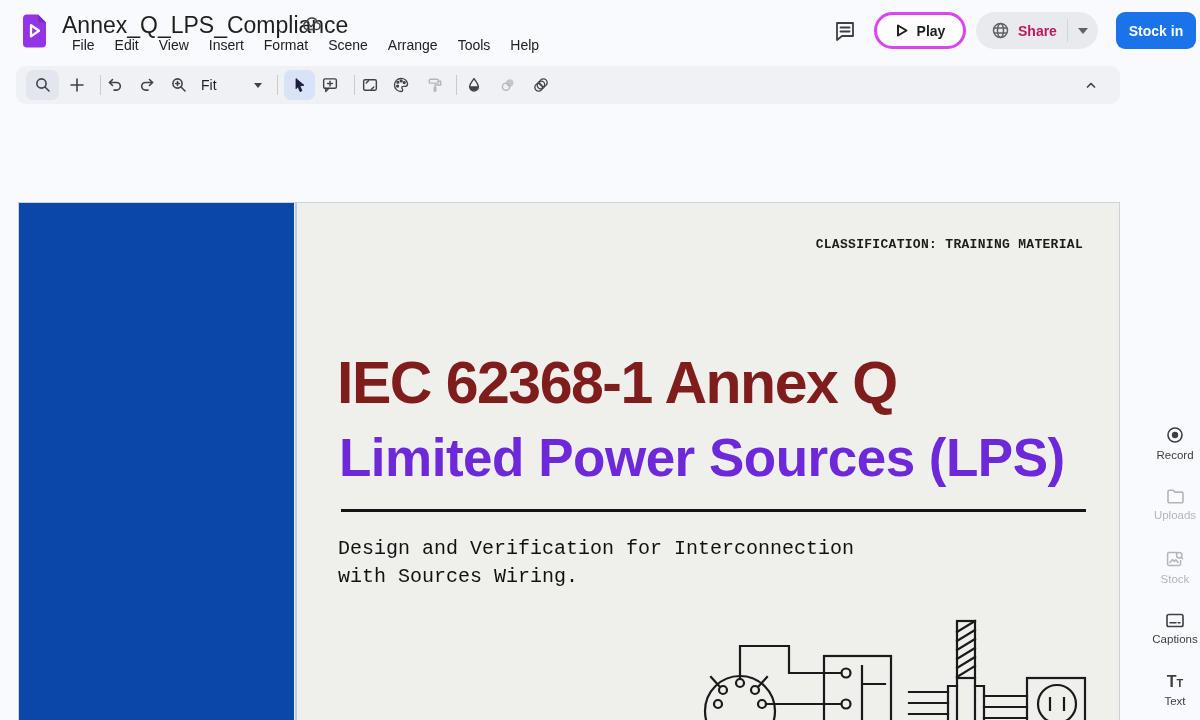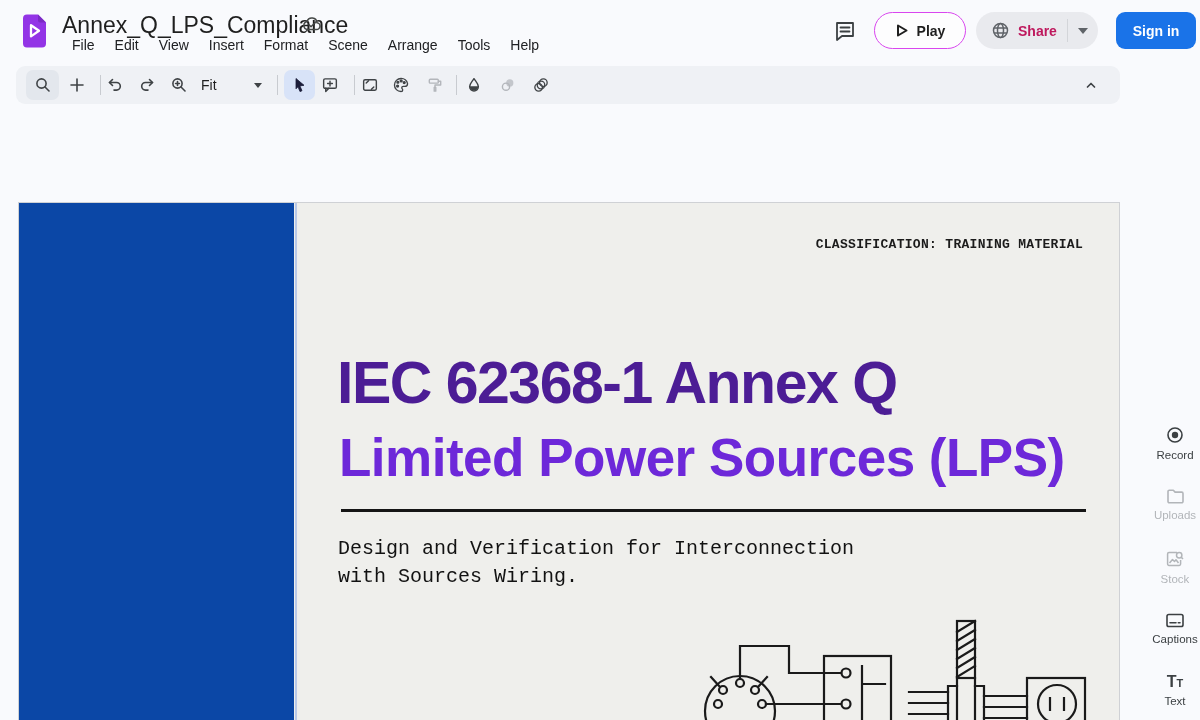--- a/index.html
+++ b/index.html
@@ -16,21 +16,21 @@
   
   .logo { position:absolute; left:21px; top:13px; }
   .doc-title { position:absolute; left:62px; top:12px; font-size:23px; color:#1f1f1f; white-space:nowrap; }
   .cloud { position:absolute; left:302px; top:15px; }
   .menubar { position:absolute; left:72px; top:37px; display:flex; gap:20px; font-size:14px; color:#202124; }
   .menubar span { cursor:default; }
 
   .comments-btn { position:absolute; left:830px; top:17px; width:30px; height:28px; display:flex; align-items:center; justify-content:center; }
   .play-btn {
     position:absolute; left:874px; top:12px; width:92px; height:37px;
-    border:1px solid #d946ef; border-radius:19px; background:#fdfdfe;
+    border:3px solid #d946ef; border-radius:19px; background:#fdfdfe;
     display:flex; align-items:center; justify-content:center; gap:8px;
     font-size:14px; font-weight:600; color:#1f1f1f;
   }
   .share-group {
     position:absolute; left:976px; top:12px; width:122px; height:37px;
     background:#e9eaee; border-radius:19px; display:flex; align-items:center;
     color:#be185d; font-size:14px; font-weight:600;
   }
   .share-main { display:flex; align-items:center; gap:8px; padding-left:15px; flex:1; height:100%; }
   .share-sep { width:1px; height:23px; background:#d3d5d9; }
@@ -61,21 +61,21 @@
   }
   .accent-bar { position:absolute; left:0; top:0; width:275px; height:100%; background:#0b47a6; }
   .guide-line { position:absolute; left:276px; top:0; width:2px; height:100%; background:rgba(140,170,230,0.55); }
   .classification {
     position:absolute; right:36px; top:34px;
     font-family:"Liberation Mono", monospace; font-size:13px; font-weight:700;
     letter-spacing:0.3px; color:#1b1b1b; white-space:nowrap;
   }
   .slide-title {
     position:absolute; left:318px; top:146px;
-    font-size:59px; font-weight:700; letter-spacing:-1.5px; color:#4c1d95; white-space:nowrap;
+    font-size:59px; font-weight:700; letter-spacing:-1.5px; color:#7f1d1d; white-space:nowrap;
   }
   .slide-subtitle {
     position:absolute; left:320px; top:224px;
     font-size:53px; font-weight:700; letter-spacing:-0.5px; color:#6d28d9; white-space:nowrap;
   }
   .slide-rule { position:absolute; left:322px; top:306px; width:745px; height:2.5px; background:#151515; }
   .slide-body {
     position:absolute; left:319px; top:332px;
     font-family:"Liberation Mono", monospace; font-size:20px; color:#121212;
     line-height:27.5px; white-space:pre-line;
@@ -149,21 +149,21 @@
     </span>
     <span>Share</span>
   </div>
   <div class="share-sep"></div>
   <div class="share-caret">
     <span class="caret-down"></span>
   </div>
 </div>
 
 <button class="signin-btn">
-  <span>Sign in</span>
+  <span>Stock in</span>
 </button>
 
 <div class="toolbar">
   <div class="tb-hl hl-search">
     <svg class="tb" style="left:8px;top:6px;position:absolute" width="18" height="18" viewBox="0 0 18 18" fill="none" stroke="#3f4346" stroke-width="1.6" stroke-linecap="round">
       <circle cx="7.5" cy="7.5" r="4.6"></circle>
         <path d="M11 11 L15 15"></path>
     </svg>
   </div>
 

